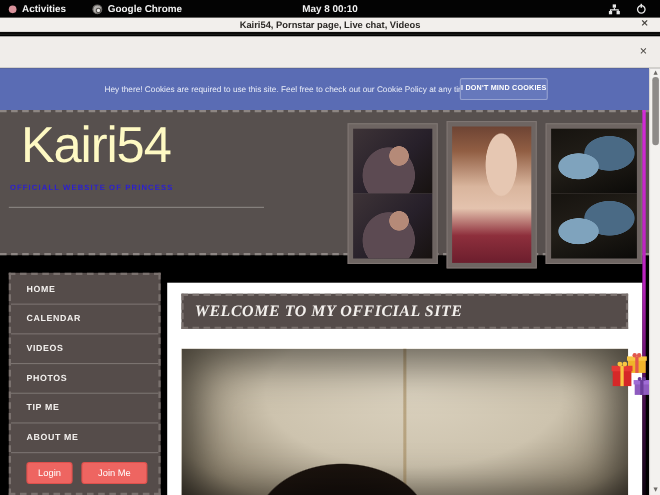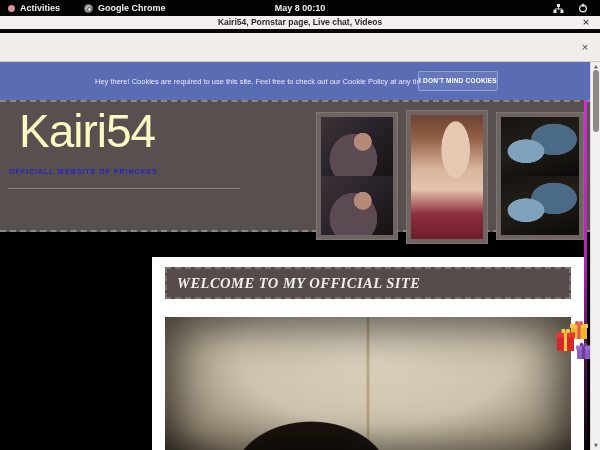--- a/index.html
+++ b/index.html
@@ -155,20 +155,32 @@
       </div>
       <div class="thumb" style="left:406px; top:8px; height:134px;">
         <div class="ph full ph2"></div>
       </div>
       <div class="thumb" style="left:496px; width:88px;">
         <div class="ph ph3"></div>
         <div class="ph ph3"></div>
       </div>
     </div>
 
+    <div id="sidebar">
+      <div class="nav-item">HOME</div>
+      <div class="nav-item">CALENDAR</div>
+      <div class="nav-item">VIDEOS</div>
+      <div class="nav-item">PHOTOS</div>
+      <div class="nav-item">TIP ME</div>
+      <div class="nav-item">ABOUT ME</div>
+      <div id="auth-row">
+        <div class="red-btn" id="login-btn">Login</div>
+        <div class="red-btn" id="join-btn">Join Me</div>
+      </div>
+    </div>
 
     <div id="main-panel">
       <div id="welcome-bar">WELCOME TO MY OFFICIAL SITE</div>
       <div id="hero"></div>
     </div>
   </div>
 
   <div id="accent-line" class="abs"></div>
 
   <div id="gift-widget" class="abs">

